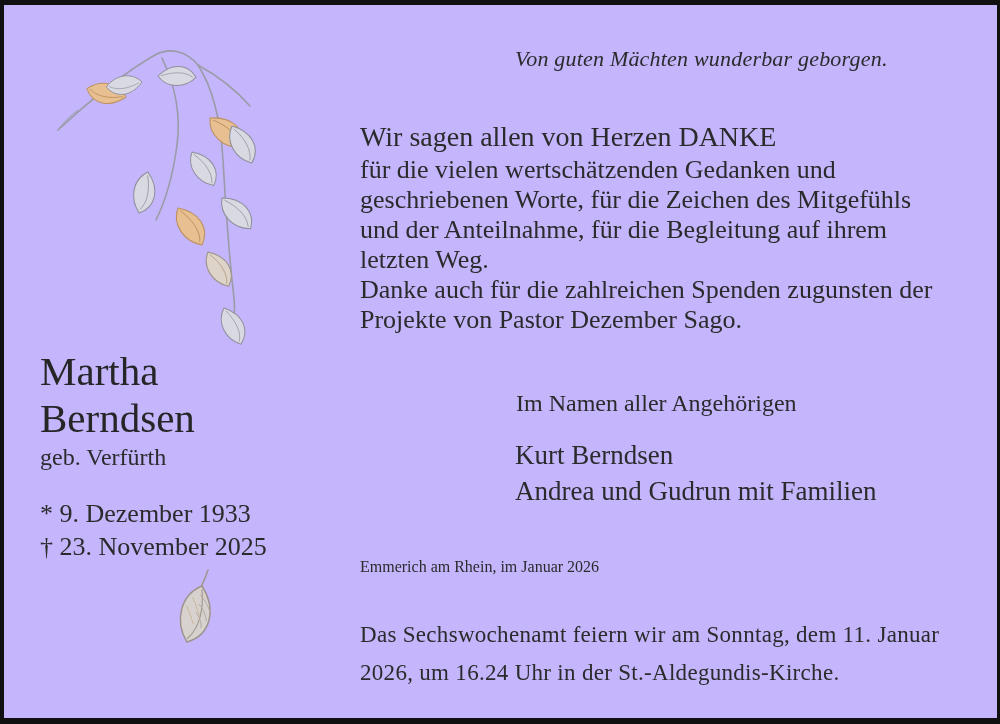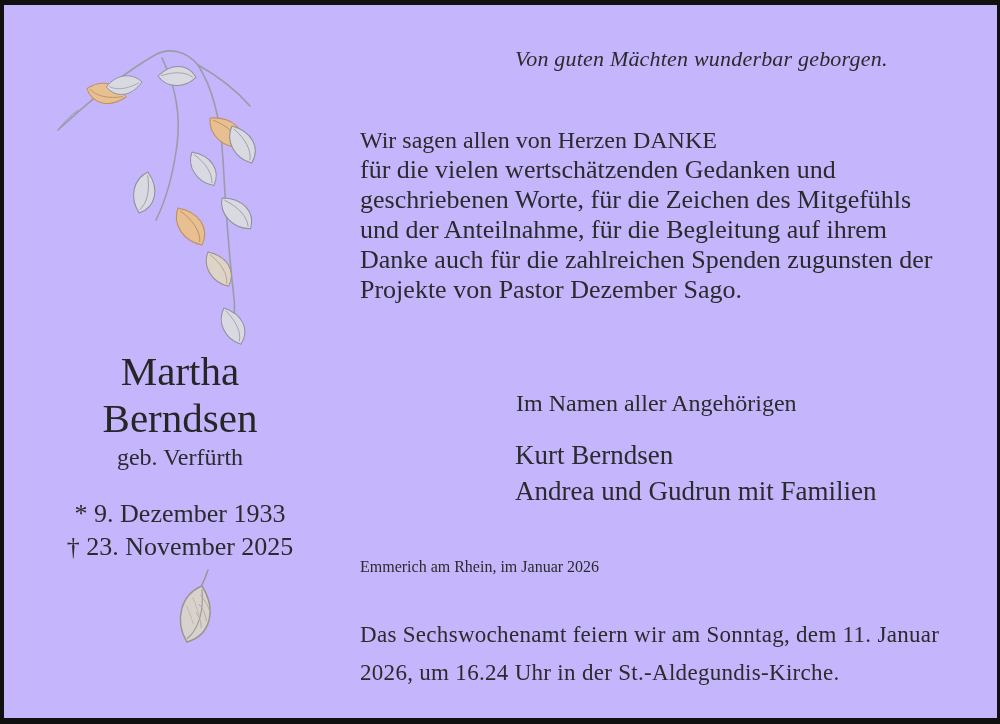--- a/index.html
+++ b/index.html
@@ -21,22 +21,22 @@
     color: #2b2b2b;
   }
   .abs { position: absolute; white-space: nowrap; }
   .motto {
     left: 511px; top: 41px;
     font-style: italic;
     font-size: 22px;
     letter-spacing: 0.2px;
   }
   .thanks-heading {
-    left: 356px; top: 122px;
-    font-size: 24px;
+    left: 356px; top: 116px;
+    font-size: 28px;
   }
   .thanks-body {
     left: 356px; top: 150px;
     font-size: 26px;
     line-height: 30px;
   }
   .in-name {
     left: 512px; top: 385px;
     font-size: 24px;
   }
@@ -51,21 +51,20 @@
   }
   .service {
     left: 356px; top: 611px;
     font-size: 23px;
     line-height: 38px;
     letter-spacing: 0.3px;
   }
   .left-col {
     left: 36px;
     width: 280px;
-    text-align: center;
   }
   .deceased-name {
     top: 343px;
     font-size: 41px;
     line-height: 47px;
     color: #262626;
   }
   .maiden-name {
     top: 439px;
     font-size: 24px;
@@ -143,20 +142,21 @@
   </div>
 
   <div class="abs motto">Von guten Mächten wunderbar geborgen.</div>
 
   <div class="abs thanks-heading">Wir sagen allen von Herzen DANKE</div>
 
   <div class="abs thanks-body">
     <div>für die vielen wertschätzenden Gedanken und</div>
     <div>geschriebenen Worte, für die Zeichen des Mitgefühls</div>
     <div>und der Anteilnahme, für die Begleitung auf ihrem</div>
+    <div>letzten Weg.</div>
     <div>Danke auch für die zahlreichen Spenden zugunsten der</div>
     <div>Projekte von Pastor Dezember Sago.</div>
   </div>
 
   <div class="abs in-name">Im Namen aller Angehörigen</div>
 
   <div class="abs family">
     <div>Kurt Berndsen</div>
     <div>Andrea und Gudrun mit Familien</div>
   </div>

